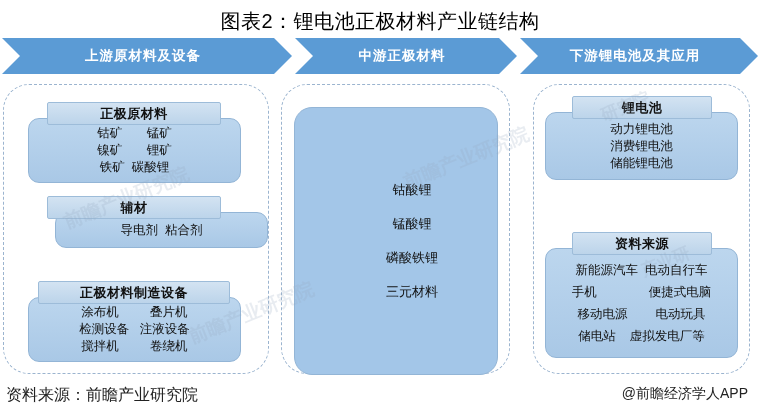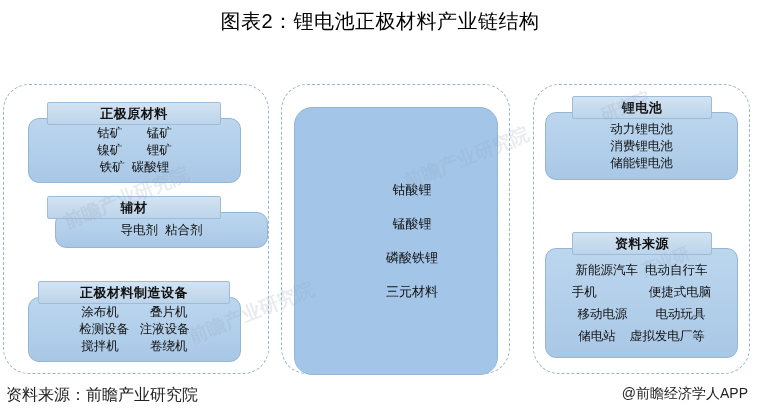--- a/index.html
+++ b/index.html
@@ -121,20 +121,31 @@
   .wm4{left:600px;top:95px;font-size:17px;}
   .wm5{left:640px;top:250px;font-size:17px;}
 </style>
 </head>
 <body>
 
 <div id="chart">
 
   <div class="title">图表2：锂电池正极材料产业链结构</div>
 
+  <div class="banner-row">
+    <div class="banner b1">
+      <span>上游原材料及设备</span>
+    </div>
+    <div class="banner b2">
+      <span>中游正极材料</span>
+    </div>
+    <div class="banner b3">
+      <span>下游锂电池及其应用</span>
+    </div>
+  </div>
 
   <div class="col c1"></div>
   <div class="col c2"></div>
   <div class="col c3"></div>
 
   <div class="hdr l-h1">正极原材料</div>
   <div class="body-box l-b1">
     <span class="line">钴矿       锰矿</span>
     <span class="line">镍矿       锂矿</span>
     <span class="line">铁矿  碳酸锂</span>

